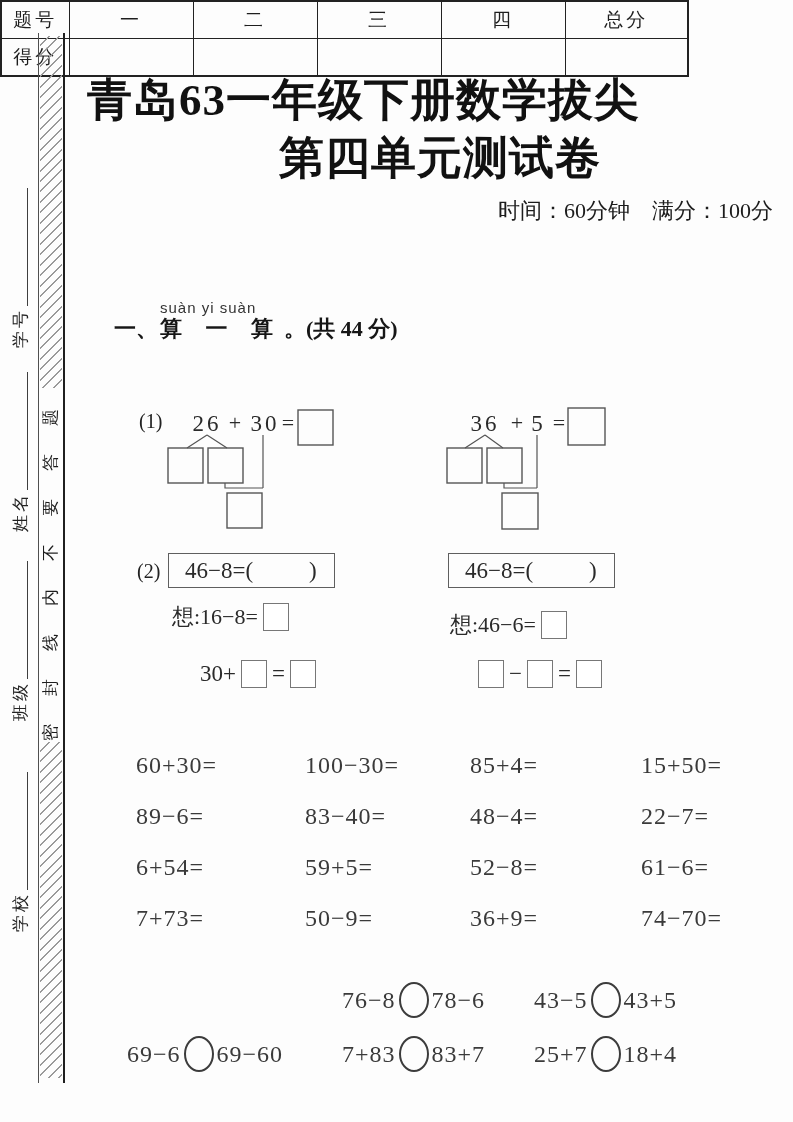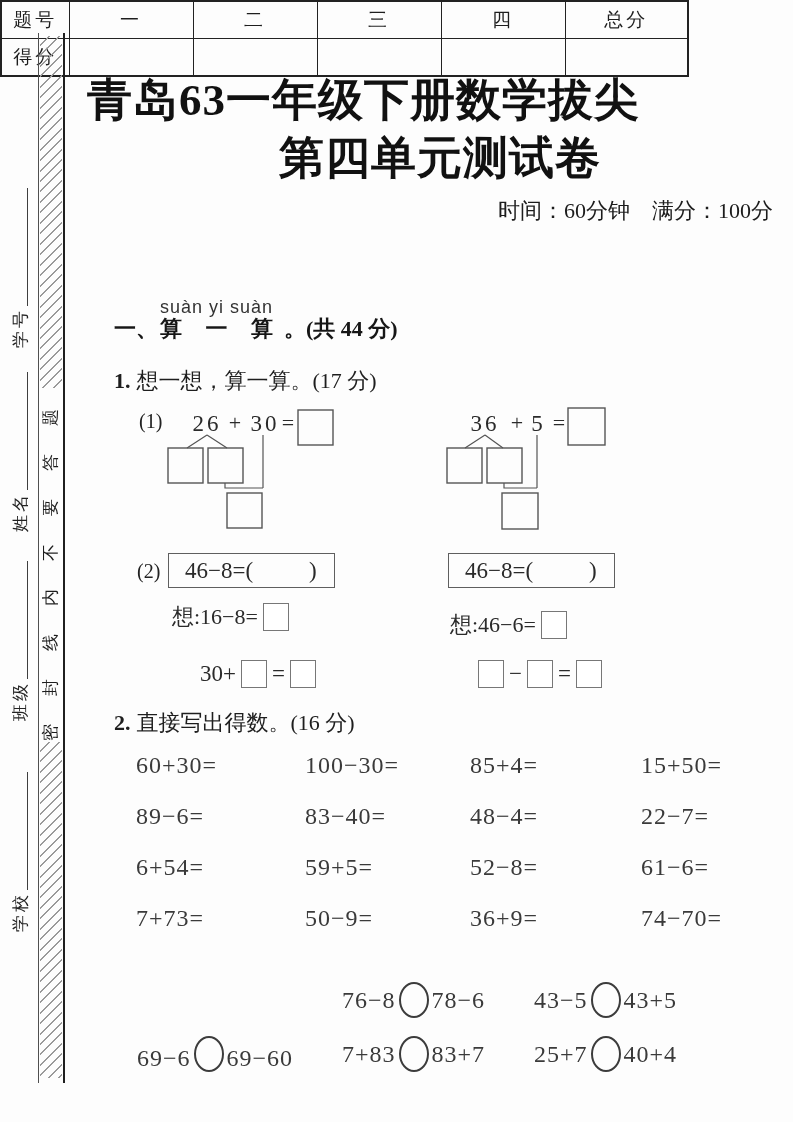--- a/index.html
+++ b/index.html
@@ -25,21 +25,21 @@
 
   
   #score-table{left:84px;top:228px;border-collapse:collapse;table-layout:fixed;}
   #score-table td{border:1.4px solid #222;height:36px;text-align:center;vertical-align:middle;
       font-size:19px;letter-spacing:3px;color:#1e1e1e;padding:0;}
   #score-table{border:2px solid #222;}
 
   
   #sec1{left:114px;top:299px;display:flex;align-items:flex-end;font-weight:700;color:#161616;}
   #sec1 .big{font-size:22px;line-height:26px;white-space:nowrap;}
-  #sec1 .pinyin{font-family:"Liberation Sans",sans-serif;font-weight:400;font-size:18px;
+  #sec1 .pinyin{font-family:"Liberation Sans",sans-serif;font-weight:400;font-size:15px;
       letter-spacing:1px;color:#333;margin-bottom:0px;line-height:17px;}
   #sec1 .mid{display:flex;flex-direction:column;align-items:flex-start;margin:0 2px;}
   #sec1 .spaced{letter-spacing:9px;}
 
   .q-head{font-size:22px;color:#1e1e1e;white-space:nowrap;}
   .q-num{font-weight:700;margin-right:6px;}
 
   
   svg text{font-family:"Liberation Serif",serif;fill:#2a2a2a;}
   .part-label{font-size:20px;color:#222;}
@@ -122,23 +122,20 @@
 
   <div id="sec1" class="abs">
     <span class="big">一、</span>
     <span class="mid">
       <span class="pinyin">suàn yi suàn</span>
       <span class="big spaced">算 一 算</span>
     </span>
     <span class="big">。(共 44 分)</span>
   </div>
 
-  <div class="abs q-head" style="left:114px;top:366px;">
-    <span class="q-num">1.</span><span>想一想，算一算。(17 分)</span>
-  </div>
 
   <div class="abs part-label" style="left:139px;top:410px;">(1)</div>
 
   <svg class="abs" style="left:158px;top:402px;" width="210" height="135" viewBox="0 0 210 135">
     <text x="49" y="29" font-size="23" letter-spacing="3" text-anchor="middle">26</text>
     <text x="77" y="28" font-size="22" text-anchor="middle">+</text>
     <text x="107" y="29" font-size="23" letter-spacing="3" text-anchor="middle">30</text>
     <text x="130" y="28" font-size="22" text-anchor="middle">=</text>
     <rect x="140" y="8" width="35" height="35" fill="none" stroke="#555" stroke-width="1.4"></rect>
     <path d="M49,33 L29,46 M49,33 L69,46" fill="none" stroke="#555" stroke-width="1.2"></path>
@@ -186,23 +183,20 @@
     <span class="wbox"></span>
   </div>
   <div class="abs mathrow" style="left:478px;top:660px;">
     <span class="wbox"></span>
     <span>−</span>
     <span class="wbox"></span>
     <span>=</span>
     <span class="wbox"></span>
   </div>
 
-  <div class="abs q-head" style="left:114px;top:708px;">
-    <span class="q-num">2.</span><span>直接写出得数。(16 分)</span>
-  </div>
 
   <span class="eq" style="left:136px;top:752px;">60+30=</span>
   <span class="eq" style="left:305px;top:752px;">100−30=</span>
   <span class="eq" style="left:470px;top:752px;">85+4=</span>
   <span class="eq" style="left:641px;top:752px;">15+50=</span>
 
   <span class="eq" style="left:136px;top:803px;">89−6=</span>
   <span class="eq" style="left:305px;top:803px;">83−40=</span>
   <span class="eq" style="left:470px;top:803px;">48−4=</span>
   <span class="eq" style="left:641px;top:803px;">22−7=</span>
@@ -221,29 +215,29 @@
   <div class="cmp" style="left:342px;top:982px;">
     <span>76−8</span>
     <span class="circle"></span>
     <span>78−6</span>
   </div>
   <div class="cmp" style="left:534px;top:982px;">
     <span>43−5</span>
     <span class="circle"></span>
     <span>43+5</span>
   </div>
-  <div class="cmp" style="left:137px;top:1036px;align-items:flex-end;">
+  <div class="cmp" style="left:127px;top:1036px;">
     <span>69−6</span>
     <span class="circle"></span>
     <span>69−60</span>
   </div>
   <div class="cmp" style="left:342px;top:1036px;">
     <span>7+83</span>
     <span class="circle"></span>
     <span>83+7</span>
   </div>
   <div class="cmp" style="left:534px;top:1036px;">
     <span>25+7</span>
     <span class="circle"></span>
-    <span>40+4</span>
+    <span>18+4</span>
   </div>
 
 </div>
 
 </body></html>

